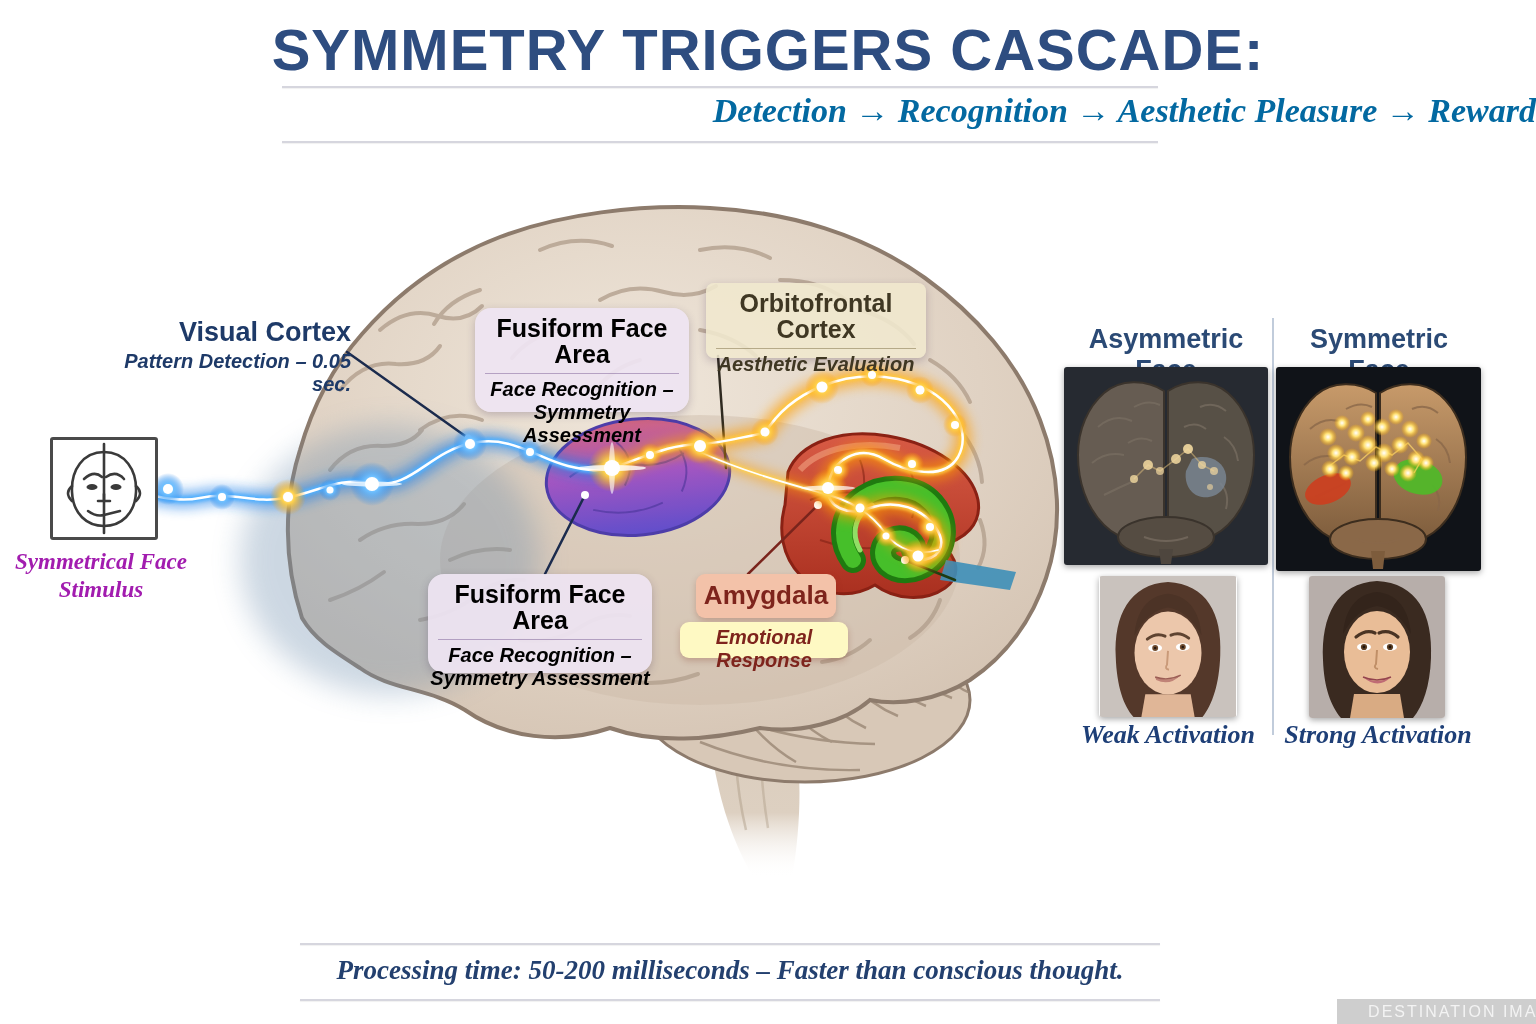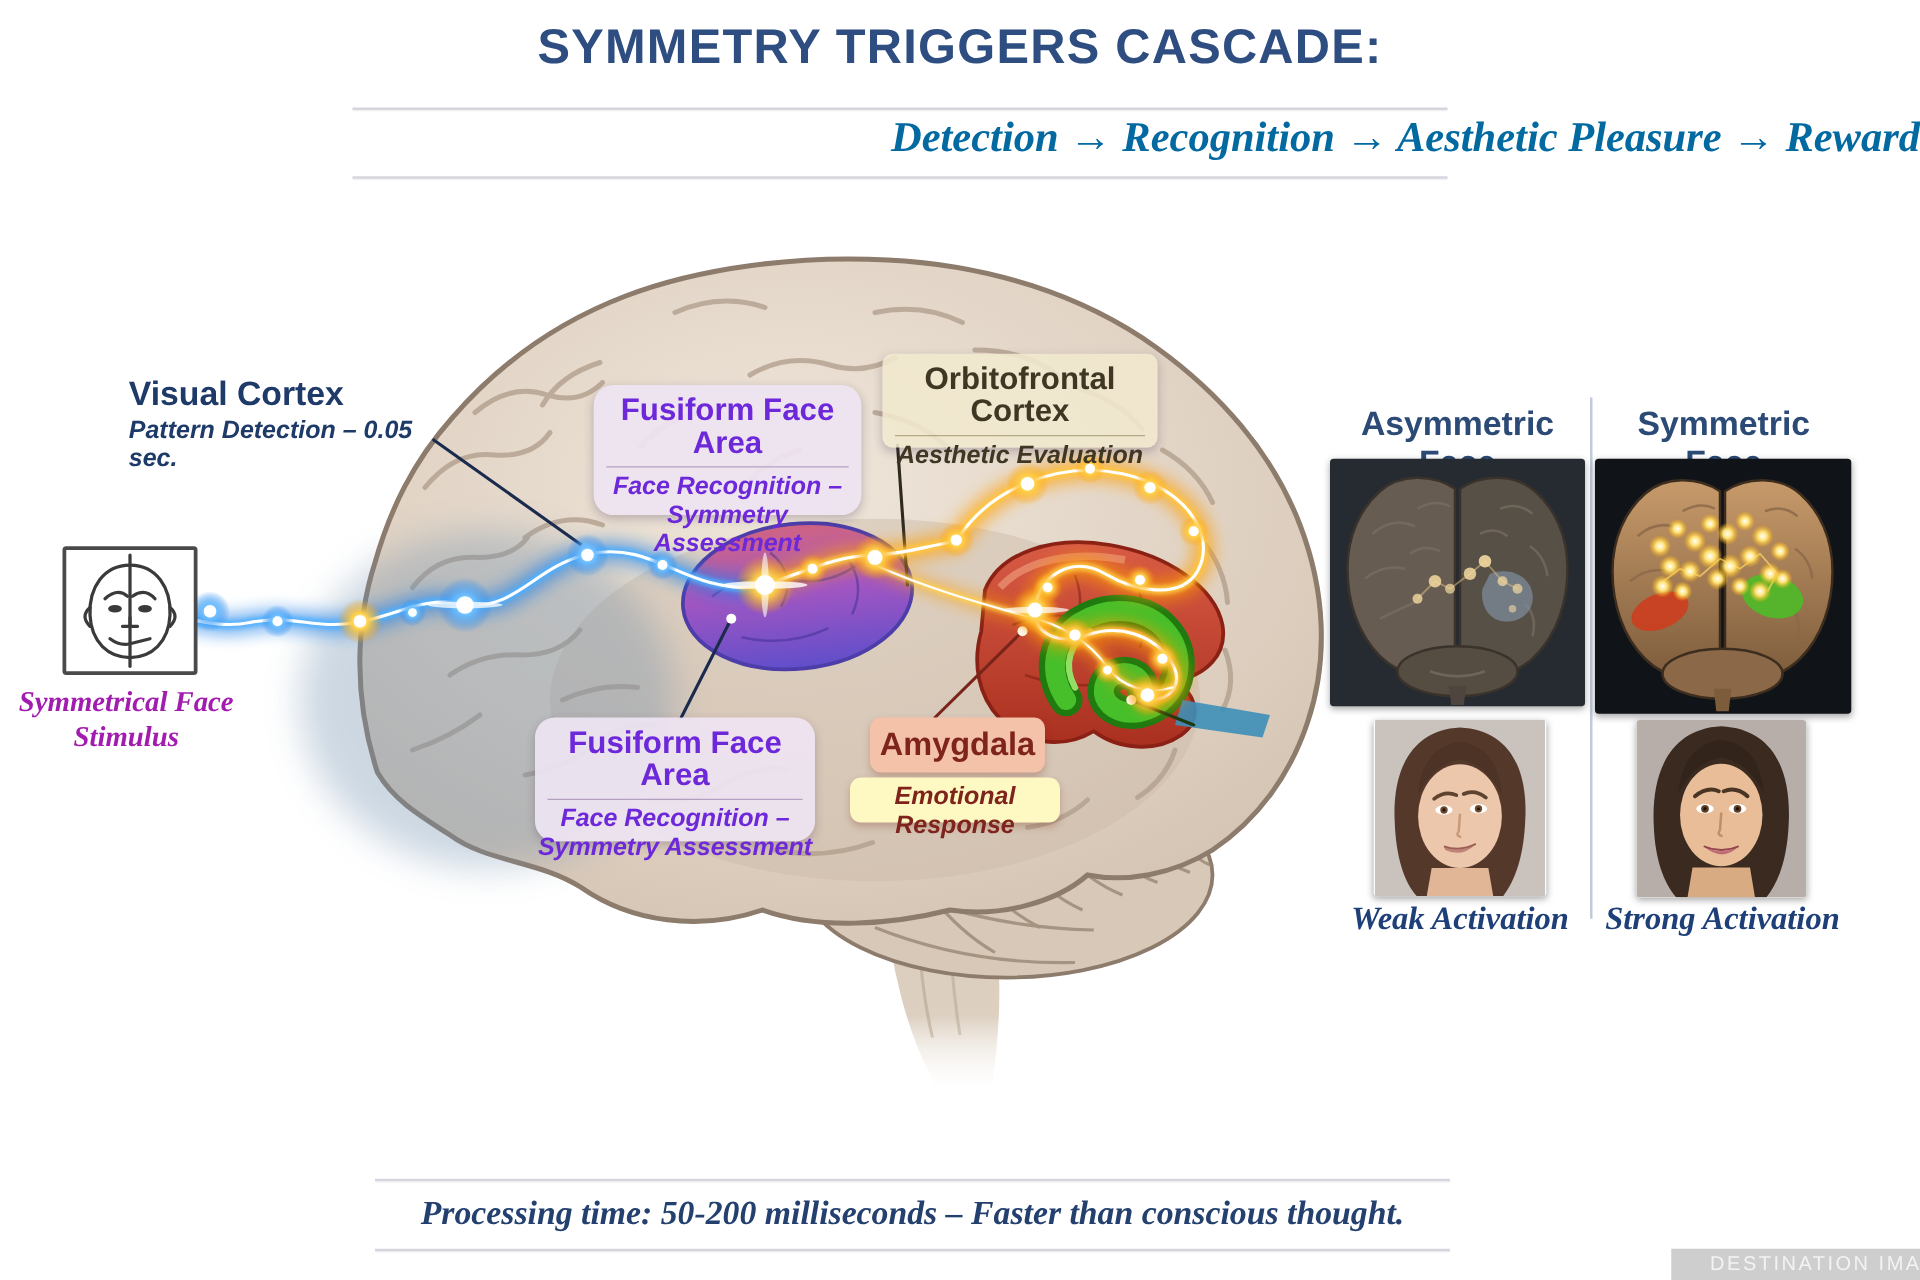--- a/index.html
+++ b/index.html
@@ -1,30 +1,30 @@
 <!DOCTYPE html>
 <html><head>
 <meta charset="utf-8">
 <style>
   html,body{margin:0;padding:0;background:#fff;}
   #stage{position:relative;width:1536px;height:1024px;background:#ffffff;overflow:hidden;
          font-family:"Liberation Sans",sans-serif;}
   .abs{position:absolute;}
   .hline{height:2px;background:#d6d6de;box-shadow:0 1px 1px rgba(0,0,0,.06);}
-  .title{width:100%;text-align:center;color:#2e4d80;font-weight:bold;font-size:39px;letter-spacing:1px;}
+  .title{width:100%;text-align:center;color:#2e4d80;font-weight:bold;font-size:58px;letter-spacing:1px;}
   .subtitle{width:100%;text-align:right;color:#0369a1;font-weight:600;font-style:italic;
             font-size:34px;font-family:"Liberation Serif",serif;}
-  .vc-block{text-align:left;color:#1e3a68;}
+  .vc-block{text-align:right;color:#1e3a68;margin-top:17px;}
   .vc-title{font-size:27px;font-weight:bold;}
   .vc-sub{font-size:20px;font-style:italic;font-weight:600;margin-top:2px;}
   .lbox{border-radius:10px;box-shadow:0 3px 8px rgba(60,40,80,.25);text-align:center;}
   .lbox .t{font-weight:bold;font-size:25px;padding-top:7px;line-height:1.05;}
   .lbox .dv{height:1px;margin:5px 10px 4px 10px;}
   .lbox .s{font-style:italic;font-weight:600;font-size:20px;line-height:1.15;white-space:pre-line;}
-  .ffa{background:rgba(238,228,242,.93);color:#6d28d9;border-radius:16px;}
+  .ffa{background:rgba(238,228,242,.93);color:#000000;border-radius:16px;}
   .ffa .dv{background:rgba(110,80,140,.45);}
   .ofc{background:rgba(240,232,206,.88);color:#3f3723;border-radius:8px;}
   .ofc .dv{background:rgba(110,95,50,.45);}
   .amyg{background:#f3c2a9;color:#7e241c;border-radius:9px;box-shadow:0 3px 6px rgba(120,40,20,.25);text-align:center;}
   .reward{background:linear-gradient(#5cba34,#3e9320);border:2px solid #2e7d14;border-radius:14px;
           color:#fff;text-align:center;box-shadow:0 4px 9px rgba(20,80,10,.35);}
   .reward .t{font-weight:bold;font-size:26px;padding-top:7px;text-shadow:0 2px 3px rgba(0,60,0,.5);}
   .reward .u{height:2px;background:rgba(255,255,255,.8);margin:3px 14px 4px 14px;}
   .reward .s{font-style:italic;font-weight:600;font-size:20px;text-shadow:0 2px 3px rgba(0,60,0,.5);}
   .cmp-head{text-align:center;color:#2b4a75;font-weight:bold;font-size:27px;}

